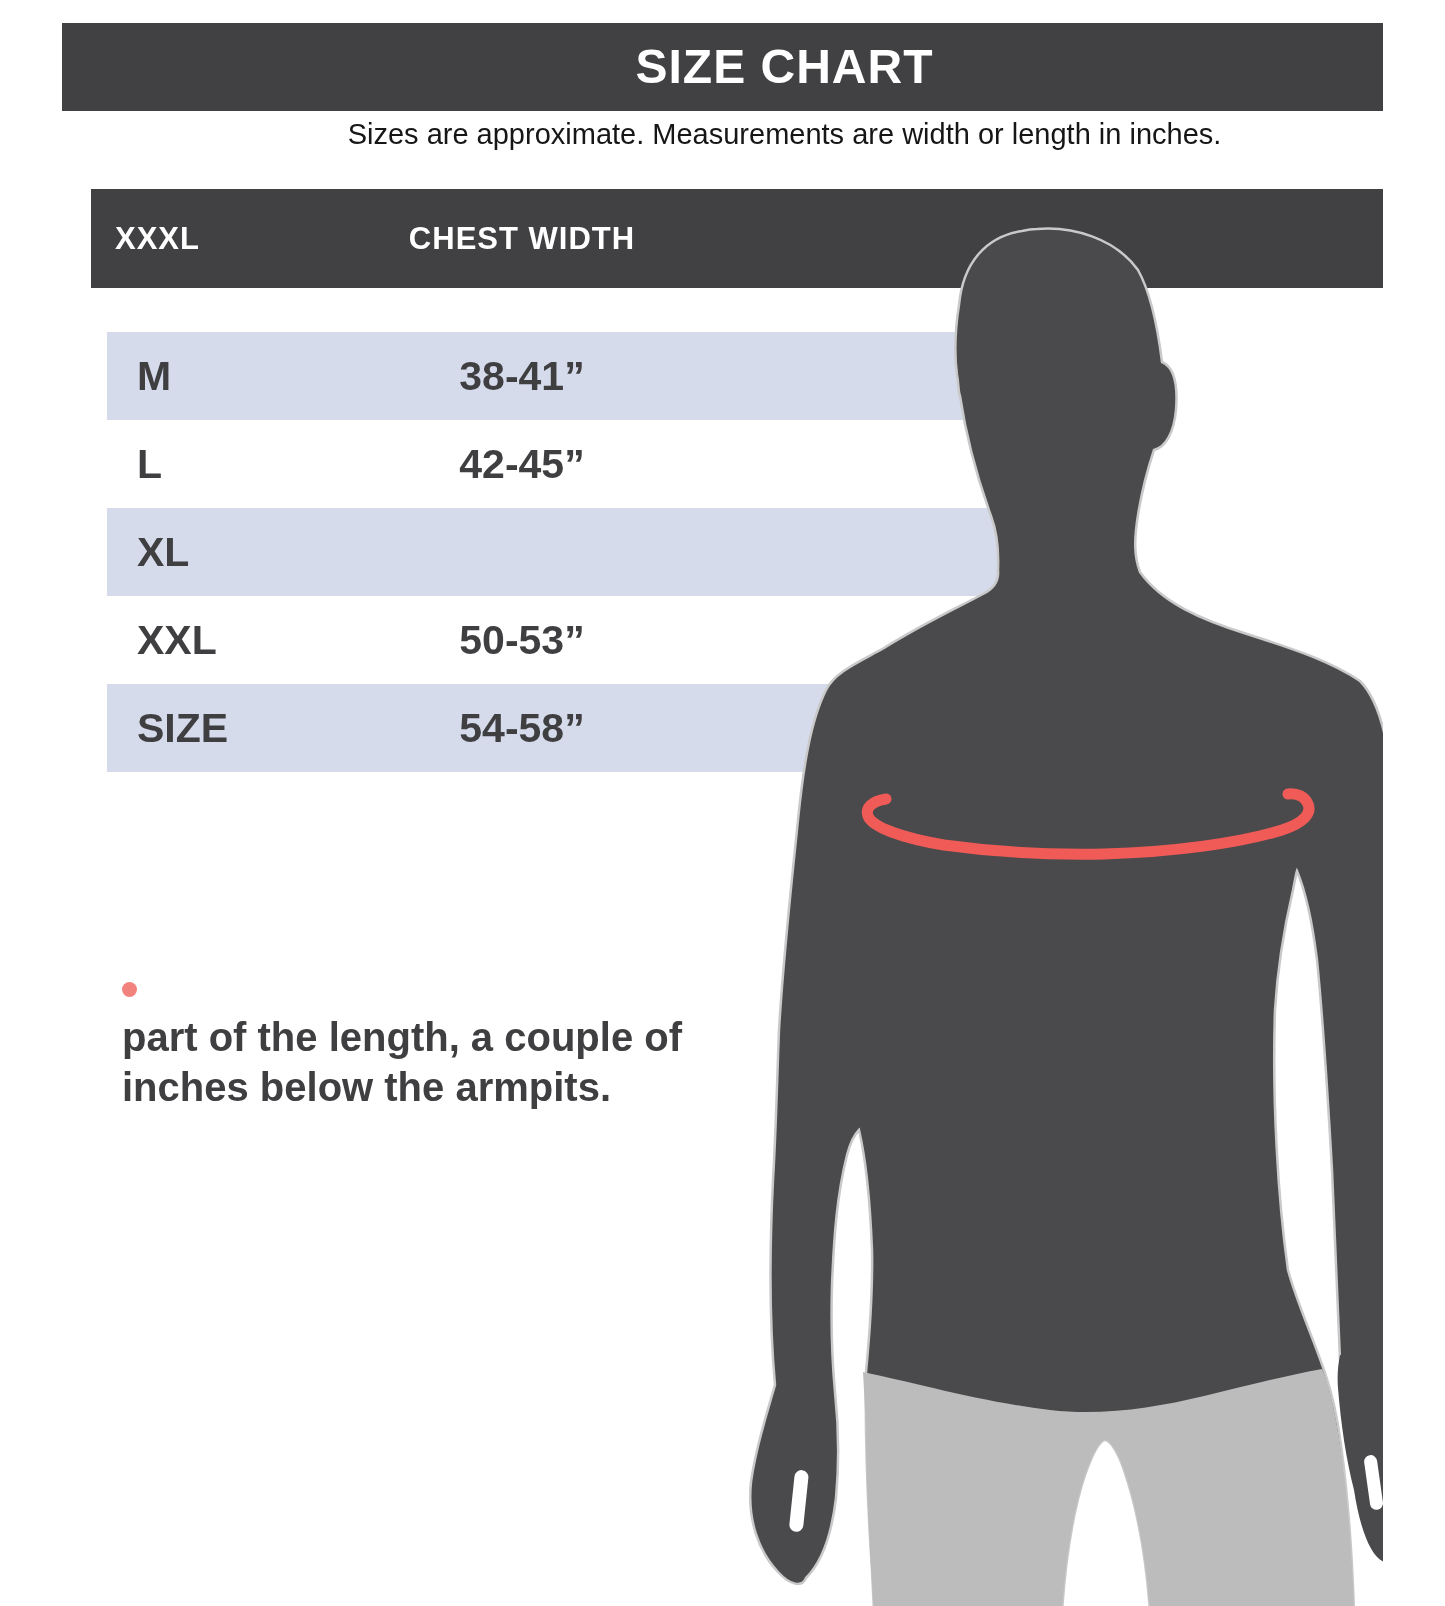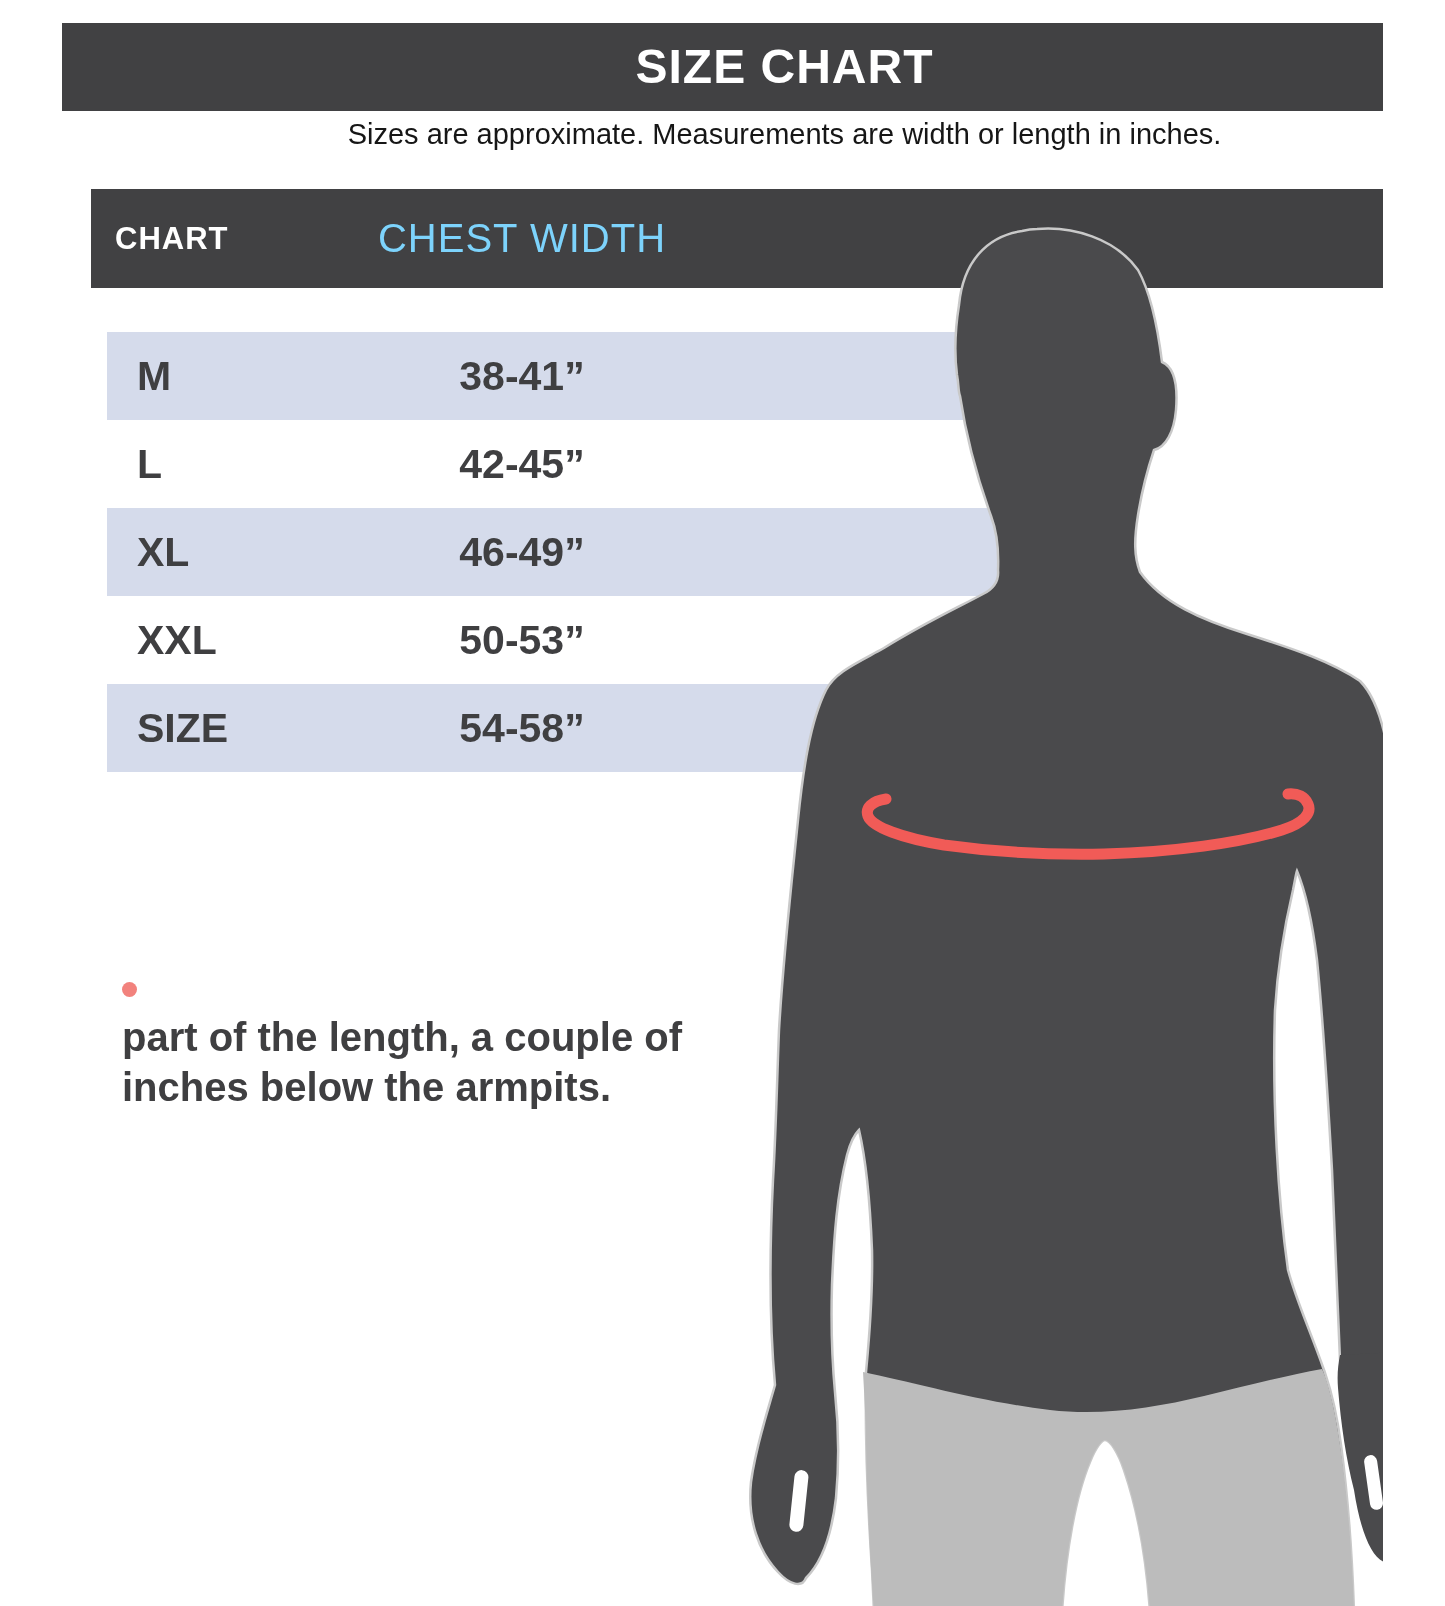--- a/index.html
+++ b/index.html
@@ -20,21 +20,21 @@
   }
   .thead-bar{
     position:absolute;left:29px;top:189px;width:1390px;height:99px;background:#414143;
   }
   .thead-bar .size-col{
     position:absolute;left:24px;top:0;line-height:99px;color:#ffffff;
     font-size:31px;font-weight:bold;letter-spacing:1px;
   }
   .thead-bar .chest-col{
     position:absolute;left:431px;top:0;line-height:99px;transform:translateX(-50%);
-    color:#7dd3fc;font-size:40px;font-weight:normal;letter-spacing:1px;white-space:nowrap;
+    color:#ffffff;font-size:31px;font-weight:bold;letter-spacing:1px;white-space:nowrap;
   }
   .rows{position:absolute;left:45px;top:332px;width:890px;}
   .row{position:relative;width:890px;height:88px;}
   .row.striped{background:#d5dbeb;}
   .row .size-cell{
     position:absolute;left:30px;top:0;line-height:88px;color:#3f3f41;
     font-size:41px;font-weight:bold;
   }
   .row .val-cell{
     position:absolute;left:415px;top:0;line-height:88px;transform:translateX(-50%);
@@ -60,36 +60,35 @@
 
 <div class="canvas">
 
   <div class="title-bar">
     <span class="t">SIZE CHART</span>
   </div>
 
   <div class="subtitle">Sizes are approximate. Measurements are width or length in inches.</div>
 
   <div class="thead-bar">
-    <span class="size-col">CHART</span>
+    <span class="size-col">XXXL</span>
     <span class="chest-col">CHEST WIDTH</span>
   </div>
 
   <div class="rows">
     <div class="row striped">
       <span class="size-cell">M</span>
       <span class="val-cell">38-41”</span>
     </div>
     <div class="row">
       <span class="size-cell">L</span>
       <span class="val-cell">42-45”</span>
     </div>
     <div class="row striped">
       <span class="size-cell">XL</span>
-      <span class="val-cell">46-49”</span>
     </div>
     <div class="row">
       <span class="size-cell">XXL</span>
       <span class="val-cell">50-53”</span>
     </div>
     <div class="row striped">
       <span class="size-cell">SIZE</span>
       <span class="val-cell">54-58”</span>
     </div>
   </div>

